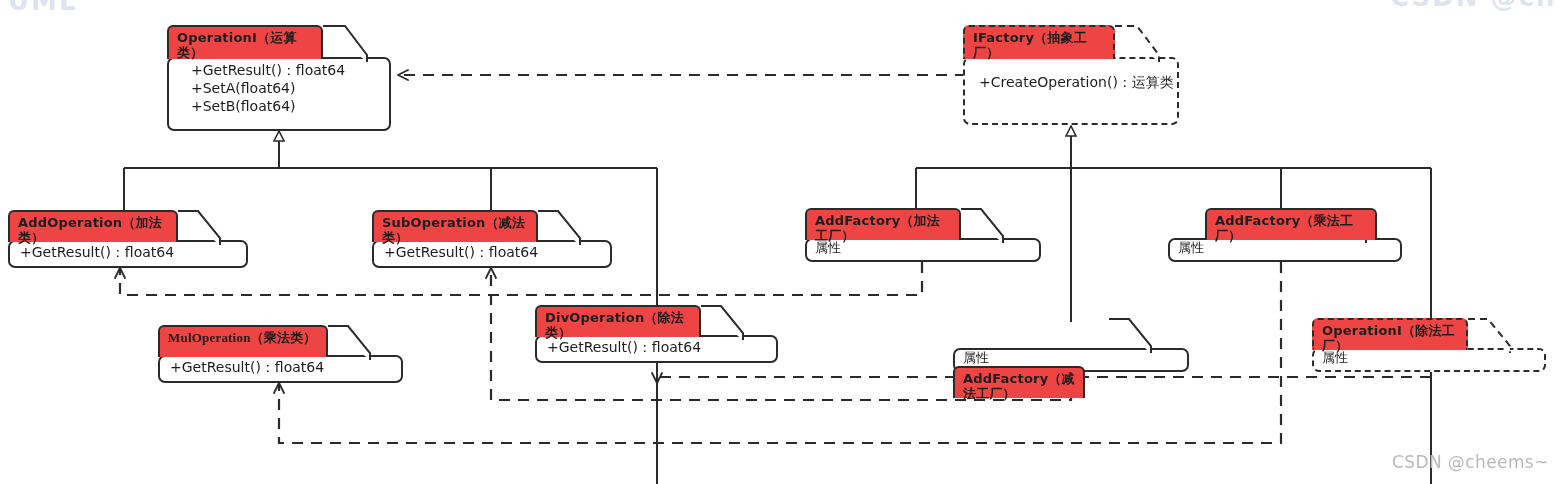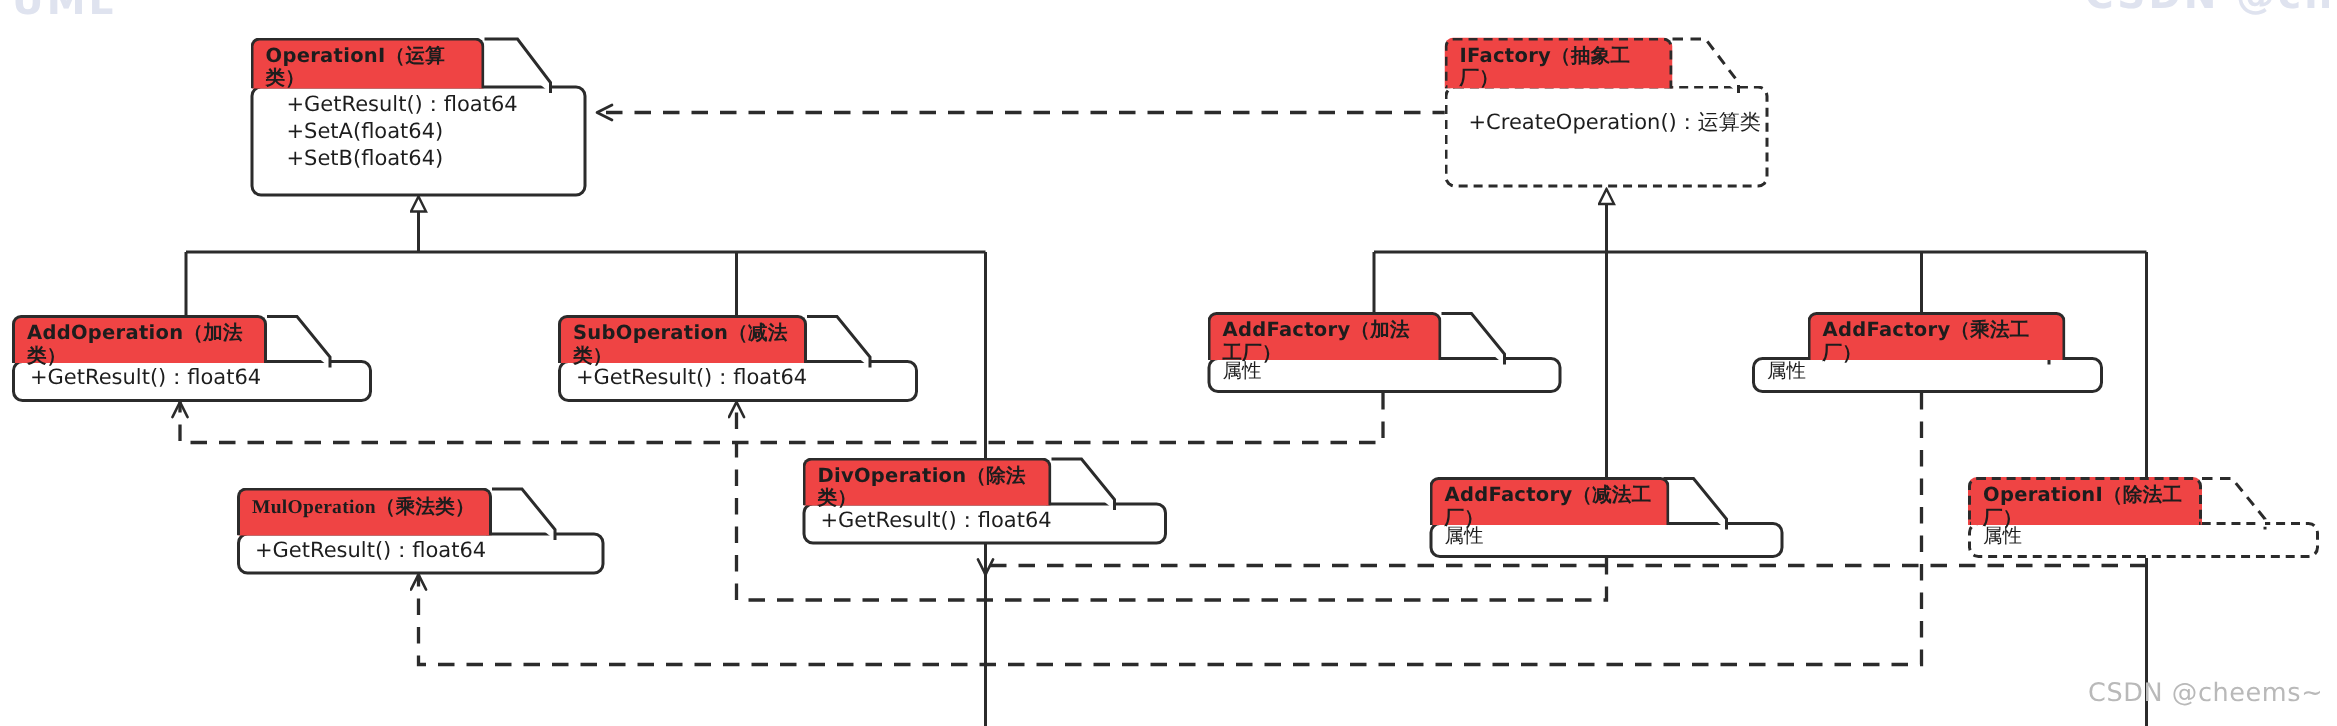--- a/index.html
+++ b/index.html
@@ -217,21 +217,21 @@
   <div class="uml" style="left:1168px; top:208px; width:234px; height:54px;">
     <div class="tab" style="width:172px; height:32px;margin-left:37px;">AddFactory（乘法工厂）</div>
     <svg class="tabfold" style="left:154px; top:0px;" width="46" height="36" viewBox="0 0 46 36">
       <path d="M2,1 L22,1 L44,28 L44,35" fill="#ffffff" stroke="#2b2b2b" stroke-width="2"></path>
     </svg>
     <div class="bodybox" style="left:0px; top:30px; width:234px; height:24px;"></div>
     <div class="members" style="left:8px; top:31px; width:218px; font-size:13px;">属性</div>
   </div>
 
   <div class="uml" style="left:953px; top:318px; width:236px; height:54px;">
-    <div class="tab" style="width:160px; height:32px;">AddFactory（减法工厂）</div>
+    <div class="tab" style="width:132px; height:32px;margin-top:48px;">AddFactory（减法工厂）</div>
     <svg class="tabfold" style="left:154px; top:0px;" width="46" height="36" viewBox="0 0 46 36">
       <path d="M2,1 L22,1 L44,28 L44,35" fill="#ffffff" stroke="#2b2b2b" stroke-width="2"></path>
     </svg>
     <div class="bodybox" style="left:0px; top:30px; width:236px; height:24px;"></div>
     <div class="members" style="left:8px; top:31px; width:220px; font-size:13px;">属性</div>
   </div>
 
   <div class="uml dashed" style="left:1312px; top:318px; width:234px; height:54px;">
     <div class="tab" style="width:156px; height:32px;">OperationI（除法工厂）</div>
     <svg class="tabfold" style="left:154px; top:0px;" width="46" height="36" viewBox="0 0 46 36">

